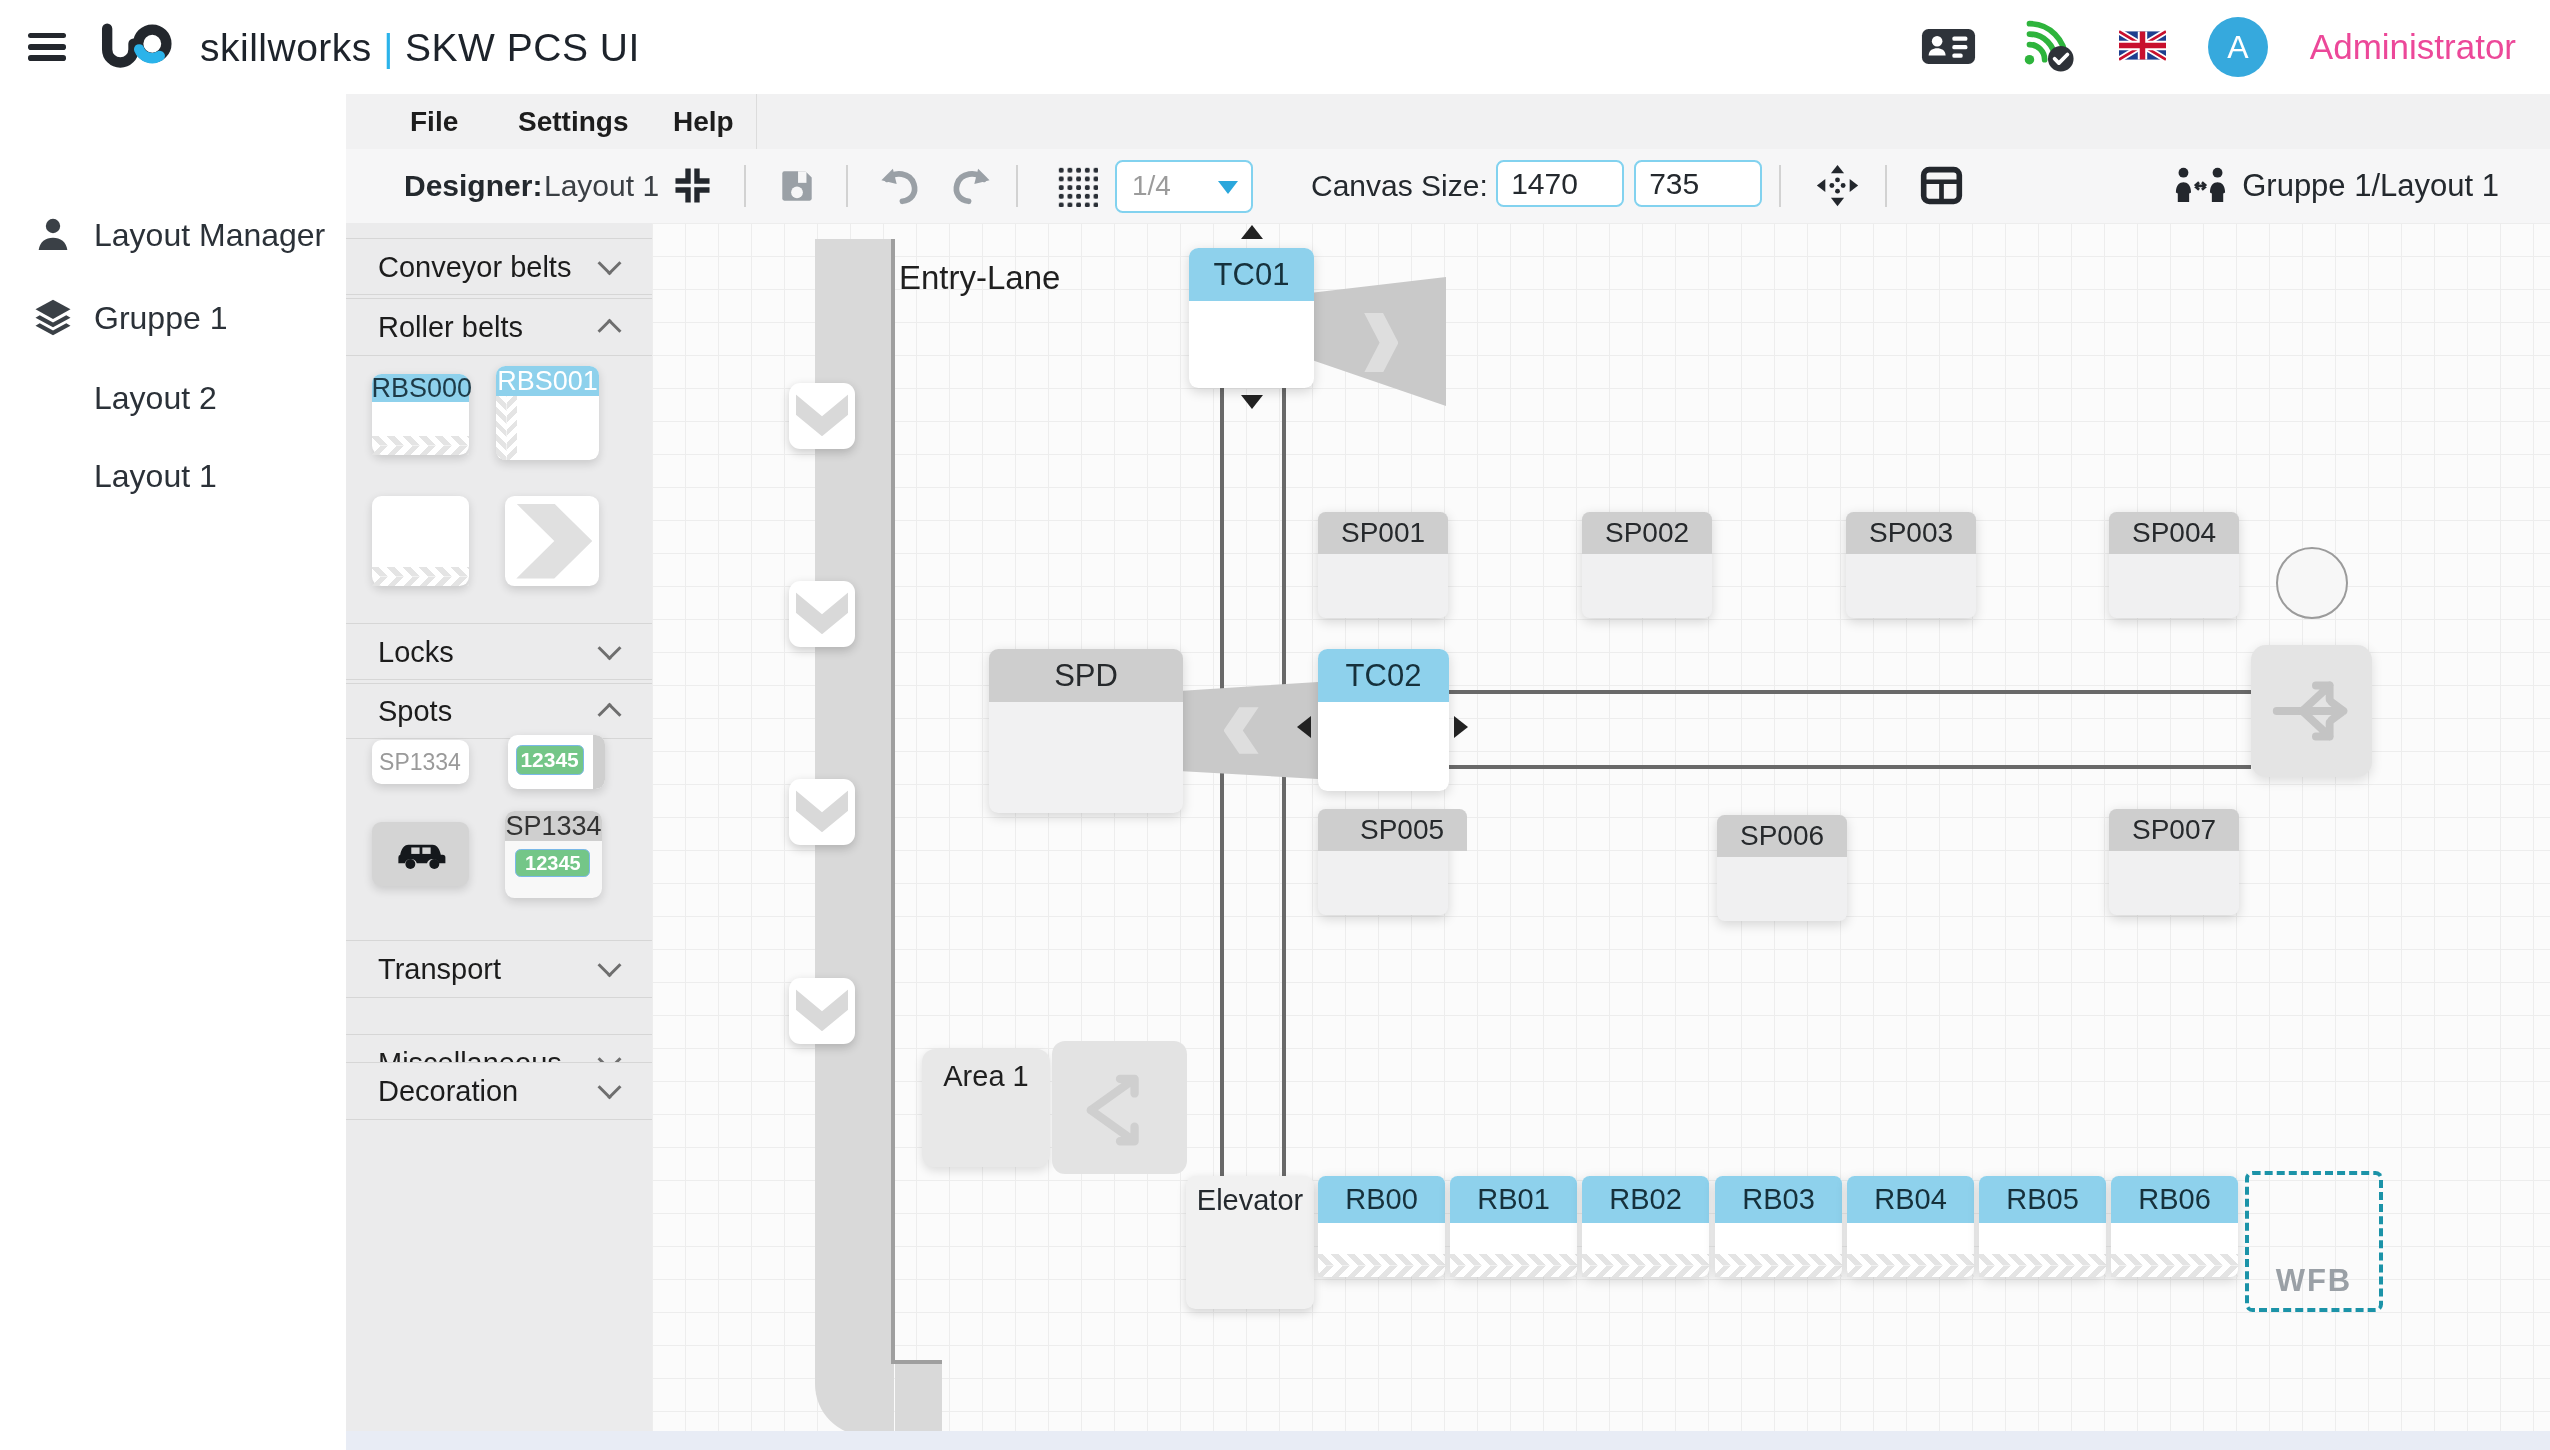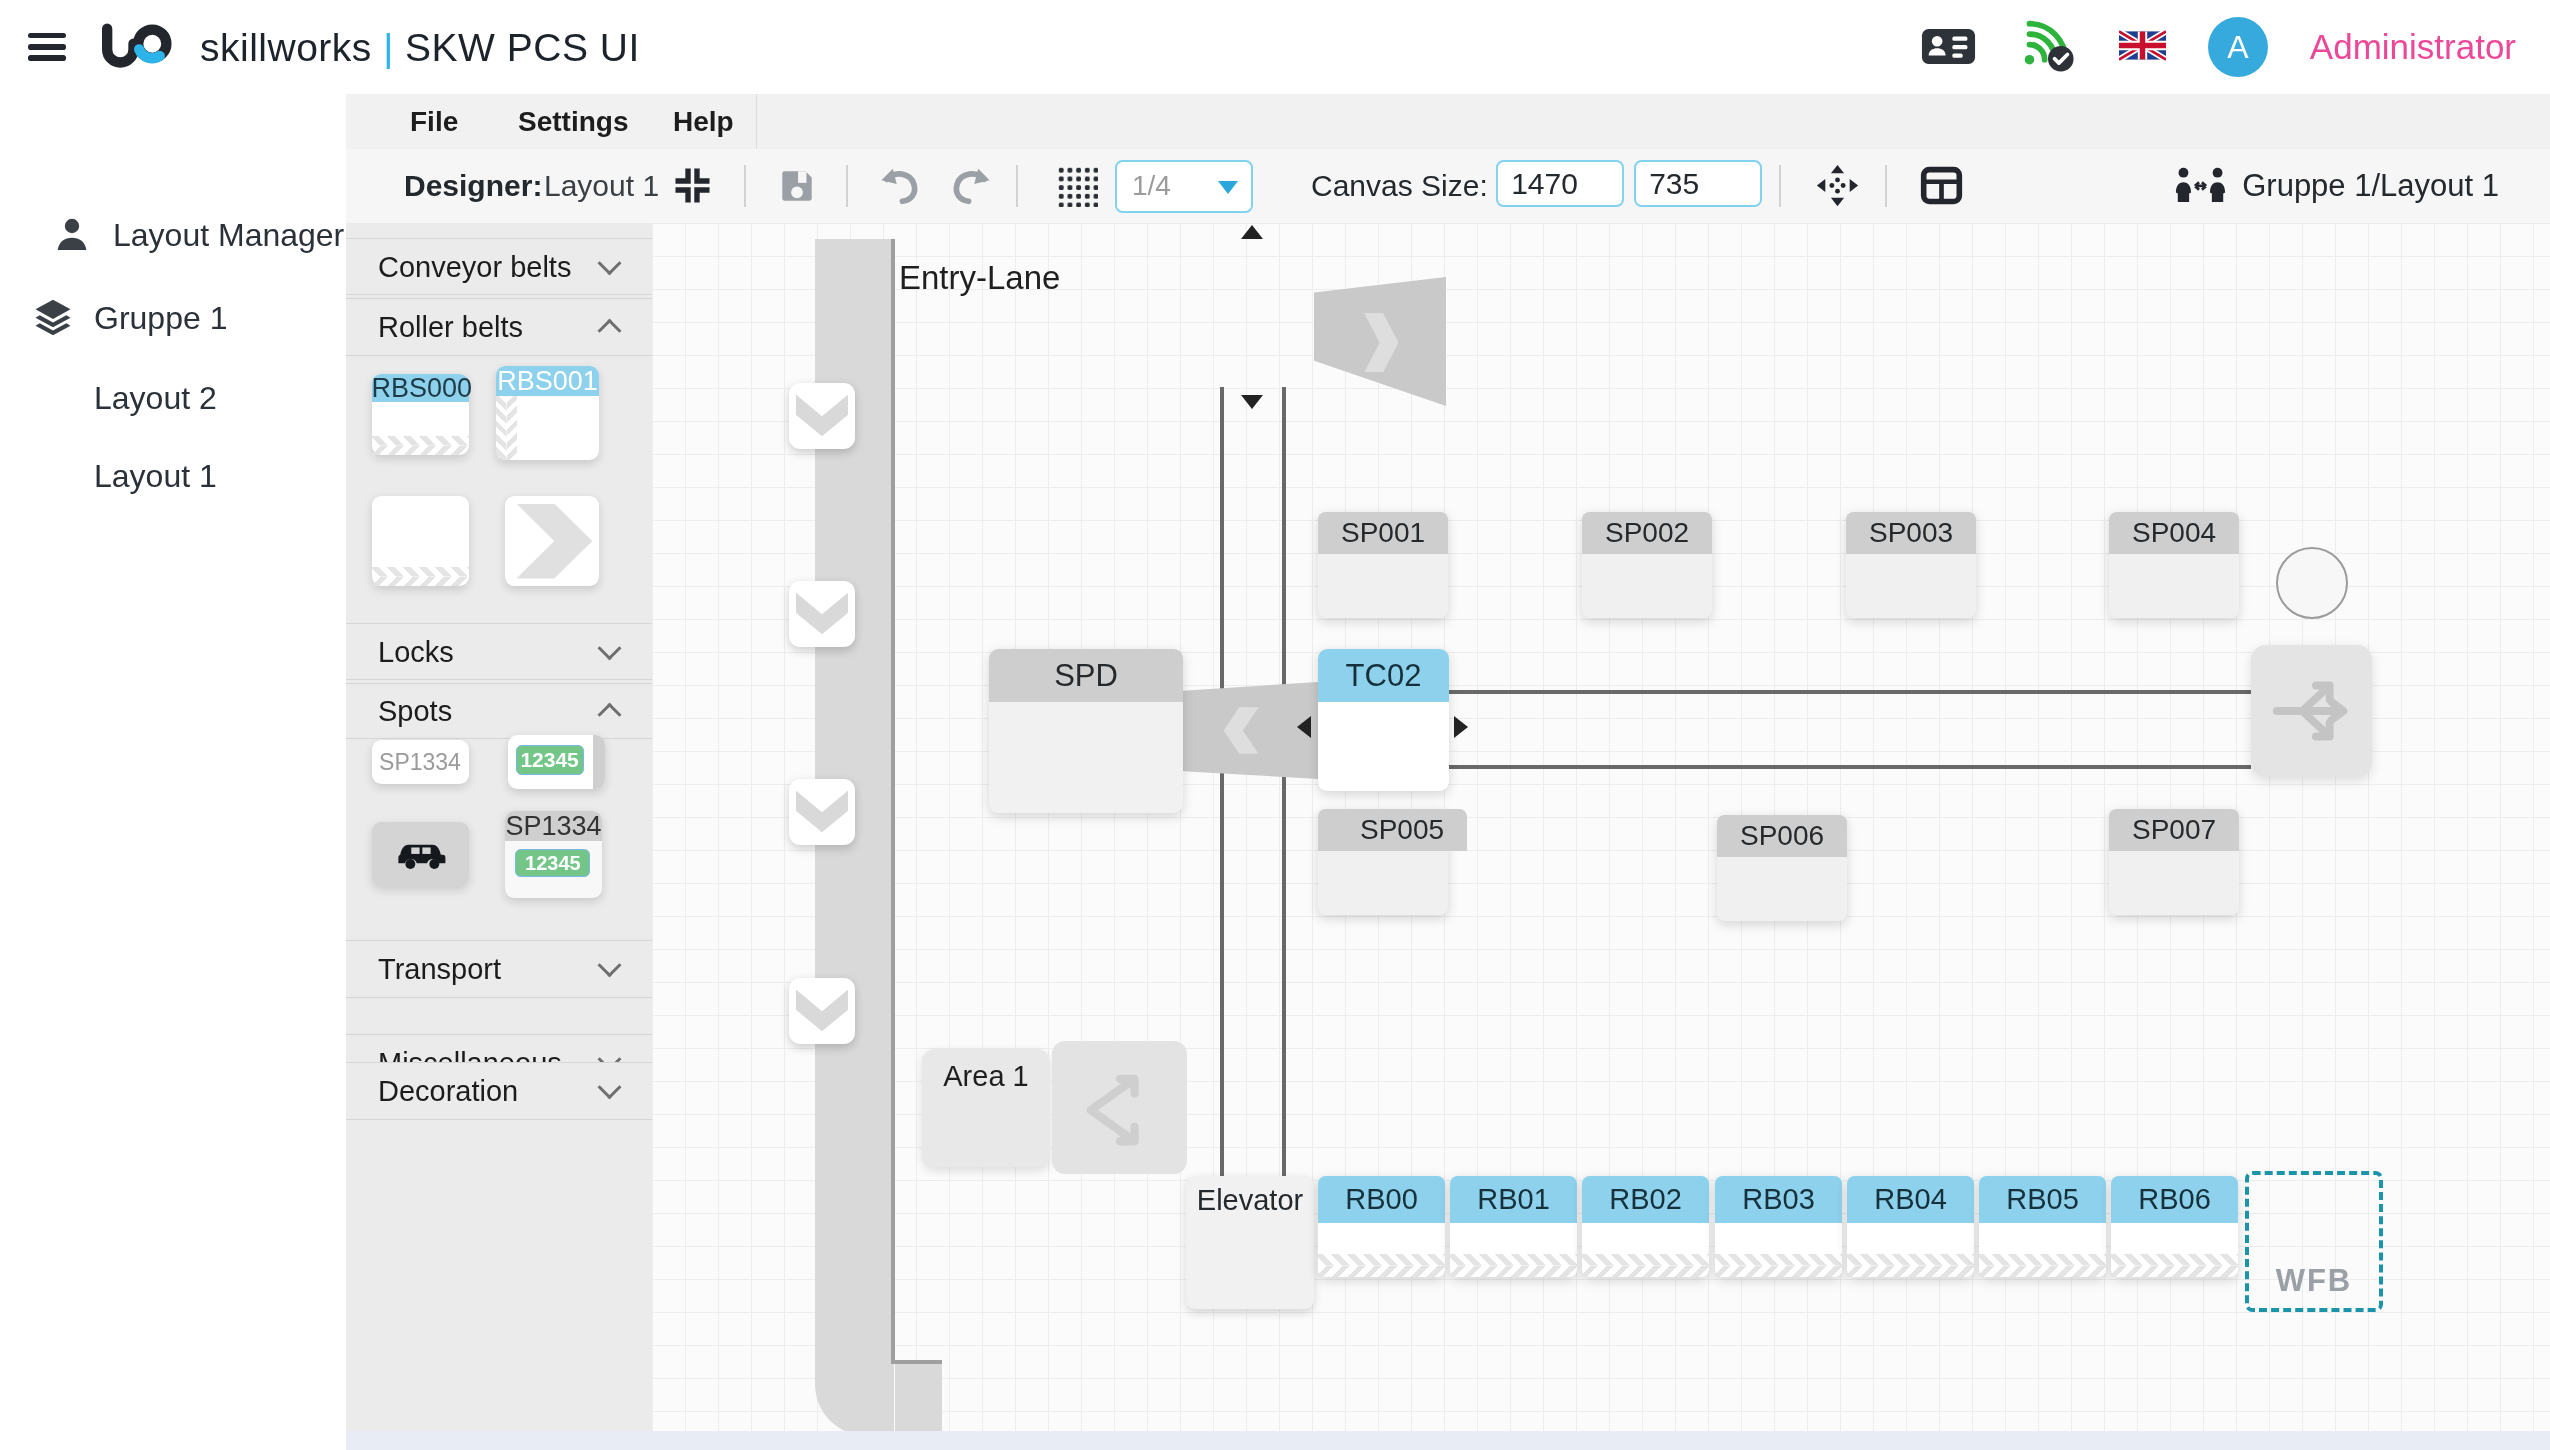--- a/index.html
+++ b/index.html
@@ -129,21 +129,21 @@
         </svg>
       </span>
       <div class="avatar" style="cursor:pointer;">
           <span>A</span>
         </div>
       <div class="username" style="cursor:pointer;">Administrator</div>
     </div>
   </div>
 
   <div class="sidebar">
-    <div class="side-item" style="top:111px;margin-left:19px;">
+    <div class="side-item" style="top:111px;">
       <span class="ico">
         <svg width="40" height="40" viewBox="0 0 24 24" fill="#3a4046">
             <circle cx="12" cy="6.6" r="4.3"></circle>
             <path d="M3.4 21 c.6-5 4.2-7.4 8.6-7.4 s8 2.4 8.6 7.4 z"></path>
           </svg>
       </span>
       <span class="lbl">Layout Manager</span>
     </div>
     <div class="side-item" style="top:194px;">
       <span class="ico">
@@ -354,20 +354,23 @@
 
     <div class="tri" style="left:589px;top:1.9px;border-left:11.3px solid transparent;border-right:11.3px solid transparent;border-bottom:14px solid #222;"></div>
     <div class="conn" style="left:568px;top:164px;width:3.8px;height:789px;"></div>
     <div class="conn" style="left:630px;top:164px;width:3.8px;height:789px;"></div>
     <div class="tri" style="left:589px;top:172px;border-left:11.3px solid transparent;border-right:11.3px solid transparent;border-top:14px solid #222;"></div>
 
     <div class="funnel" style="left:662px;top:54px;width:132px;height:129px;clip-path:polygon(0 12%,100% 0,100% 100%,0 65%);">
       <div class="fchev" style="left:38%;top:28%;width:26%;height:46%;clip-path:polygon(0 0,55% 0,100% 50%,55% 100%,0 100%,45% 50%);"></div>
     </div>
 
+    <div class="blk" style="left:537px;top:24.6px;width:125px;height:140px;background:#fff;">
+      <div class="hd hd-blue" style="height:53px;line-height:53px;font-size:31px;">TC01</div>
+    </div>
 
 
     <div class="blk" style="left:666px;top:289px;width:130px;height:106px;background:#f0f0f1;border-radius:7.6px;">
       <div class="hd hd-gray" style="height:42px;line-height:42px;font-size:28px;border-radius:7.6px 7.6px 0 0;">SP001</div>
     </div>
     <div class="blk" style="left:930px;top:289px;width:130px;height:106px;background:#f0f0f1;border-radius:7.6px;">
       <div class="hd hd-gray" style="height:42px;line-height:42px;font-size:28px;border-radius:7.6px 7.6px 0 0;">SP002</div>
     </div>
     <div class="blk" style="left:1194px;top:289px;width:130px;height:106px;background:#f0f0f1;border-radius:7.6px;">
       <div class="hd hd-gray" style="height:42px;line-height:42px;font-size:28px;border-radius:7.6px 7.6px 0 0;">SP003</div>

